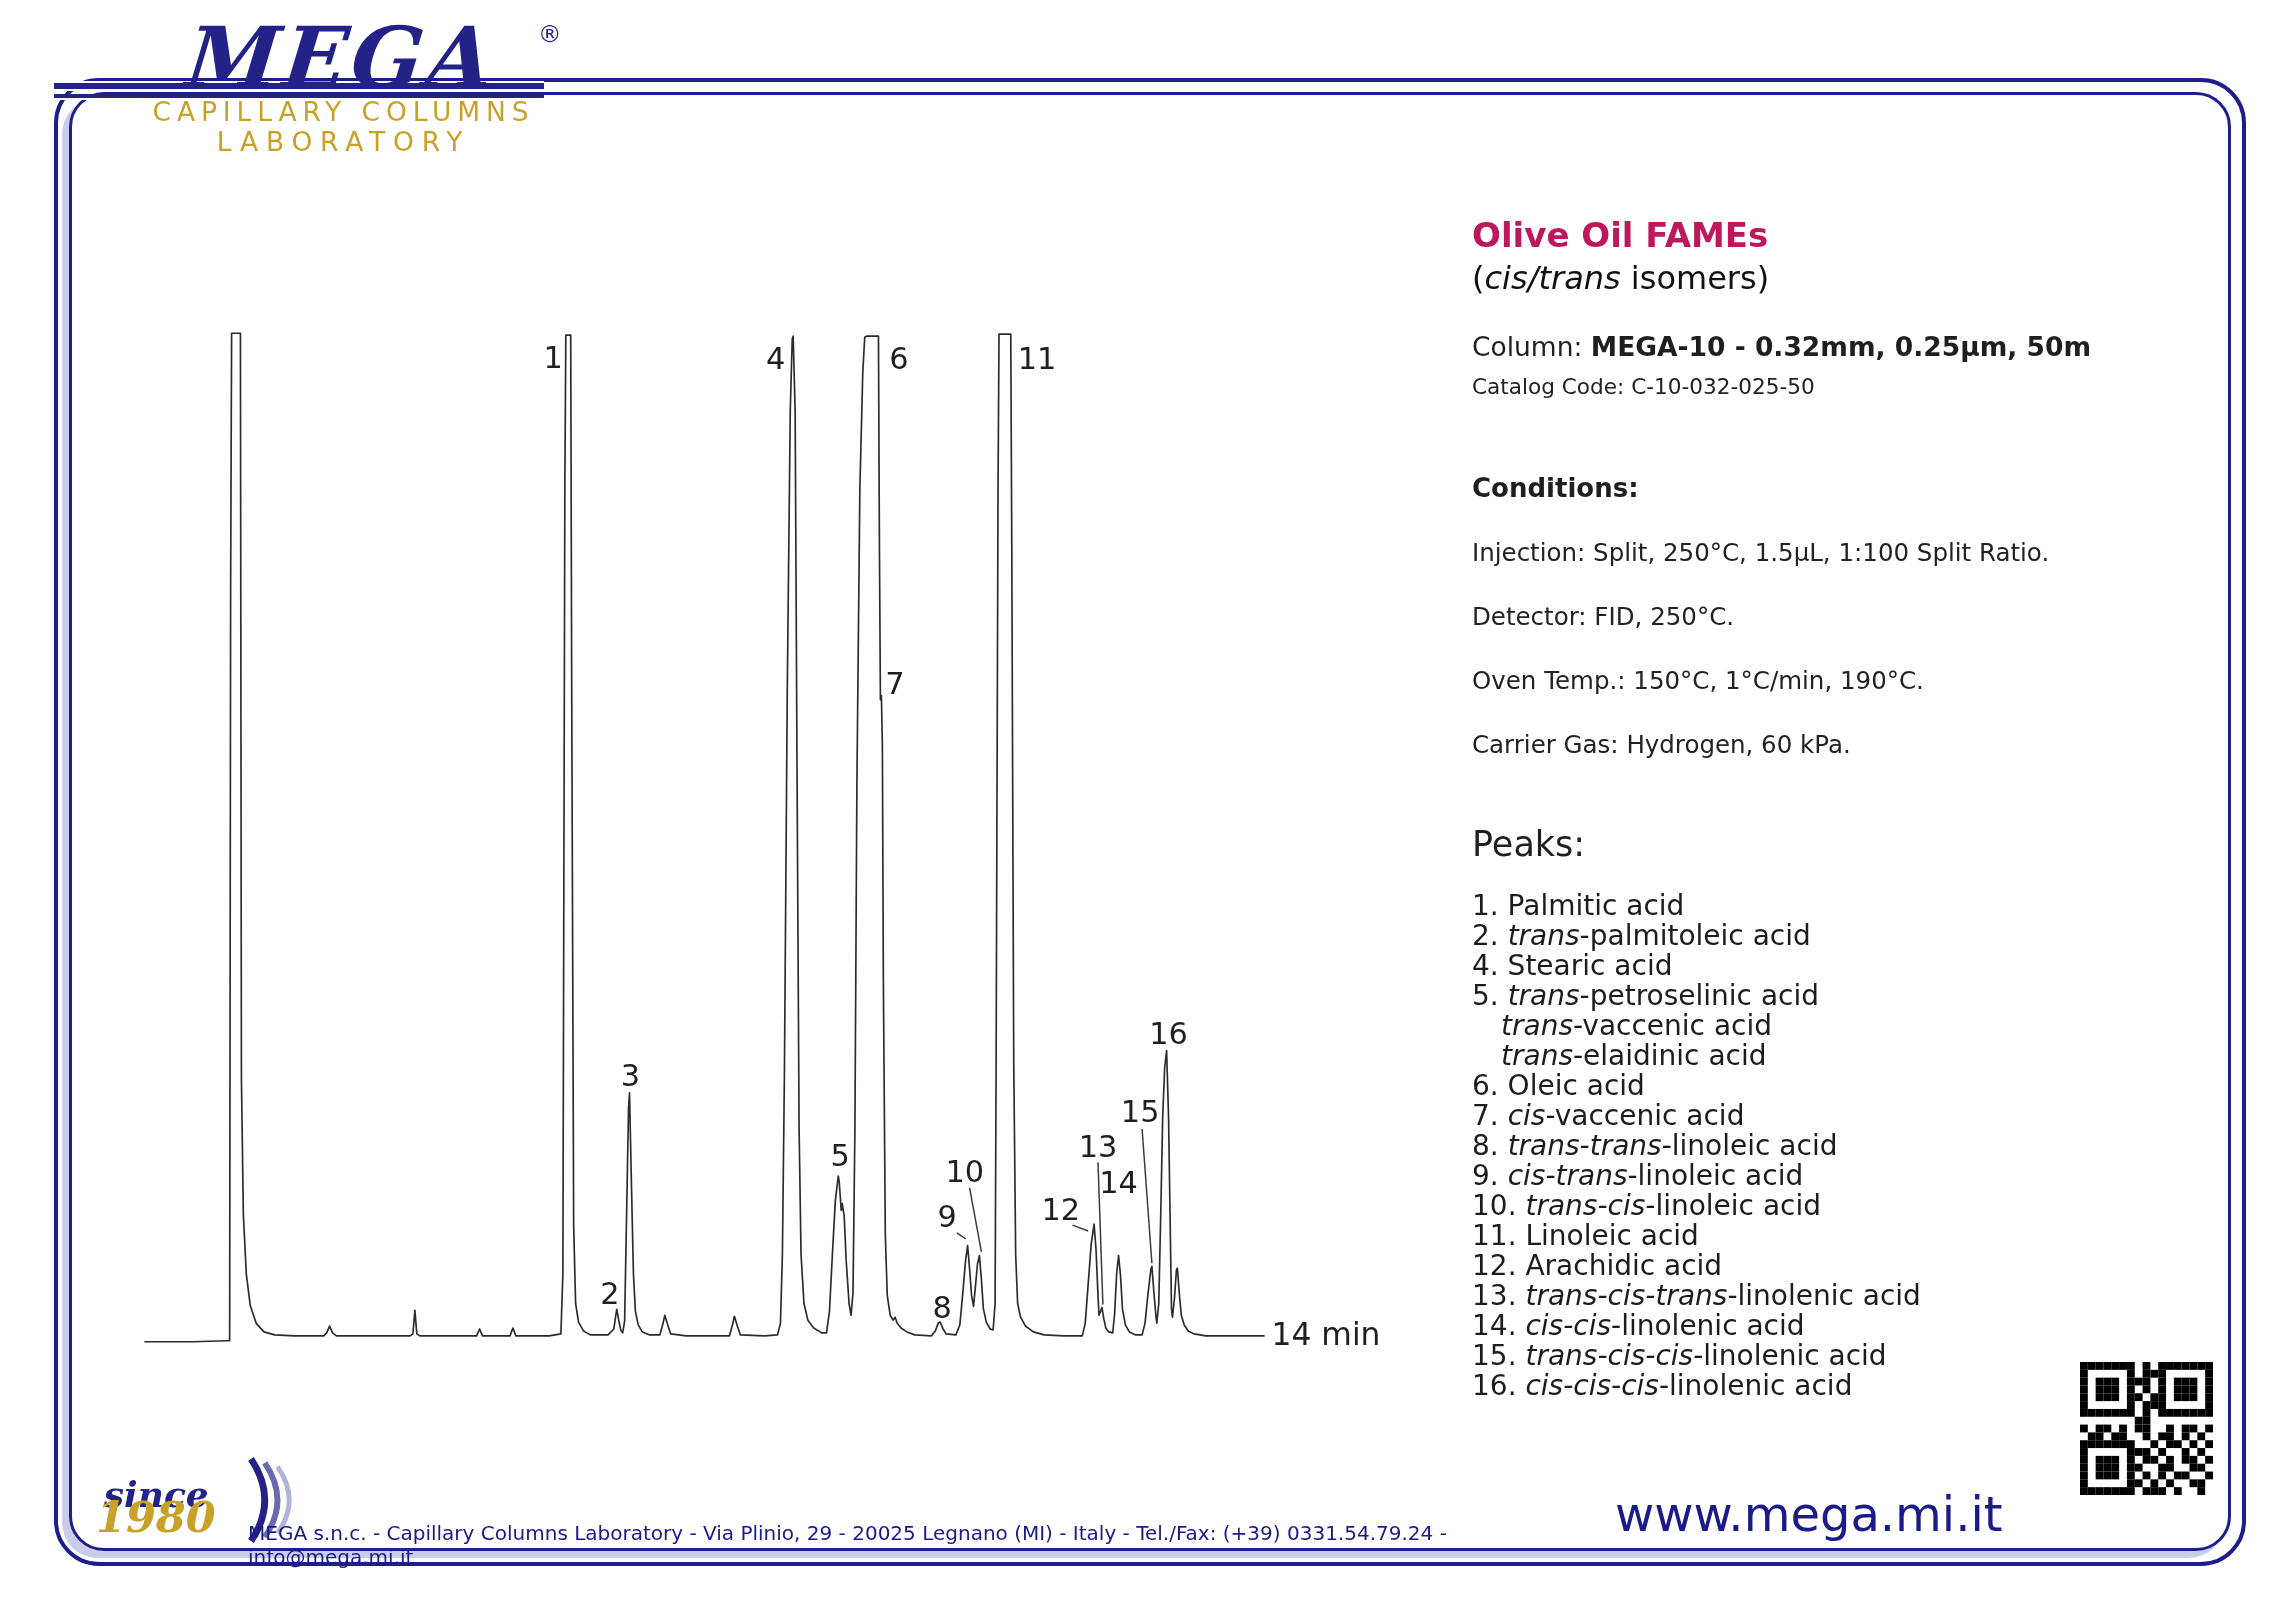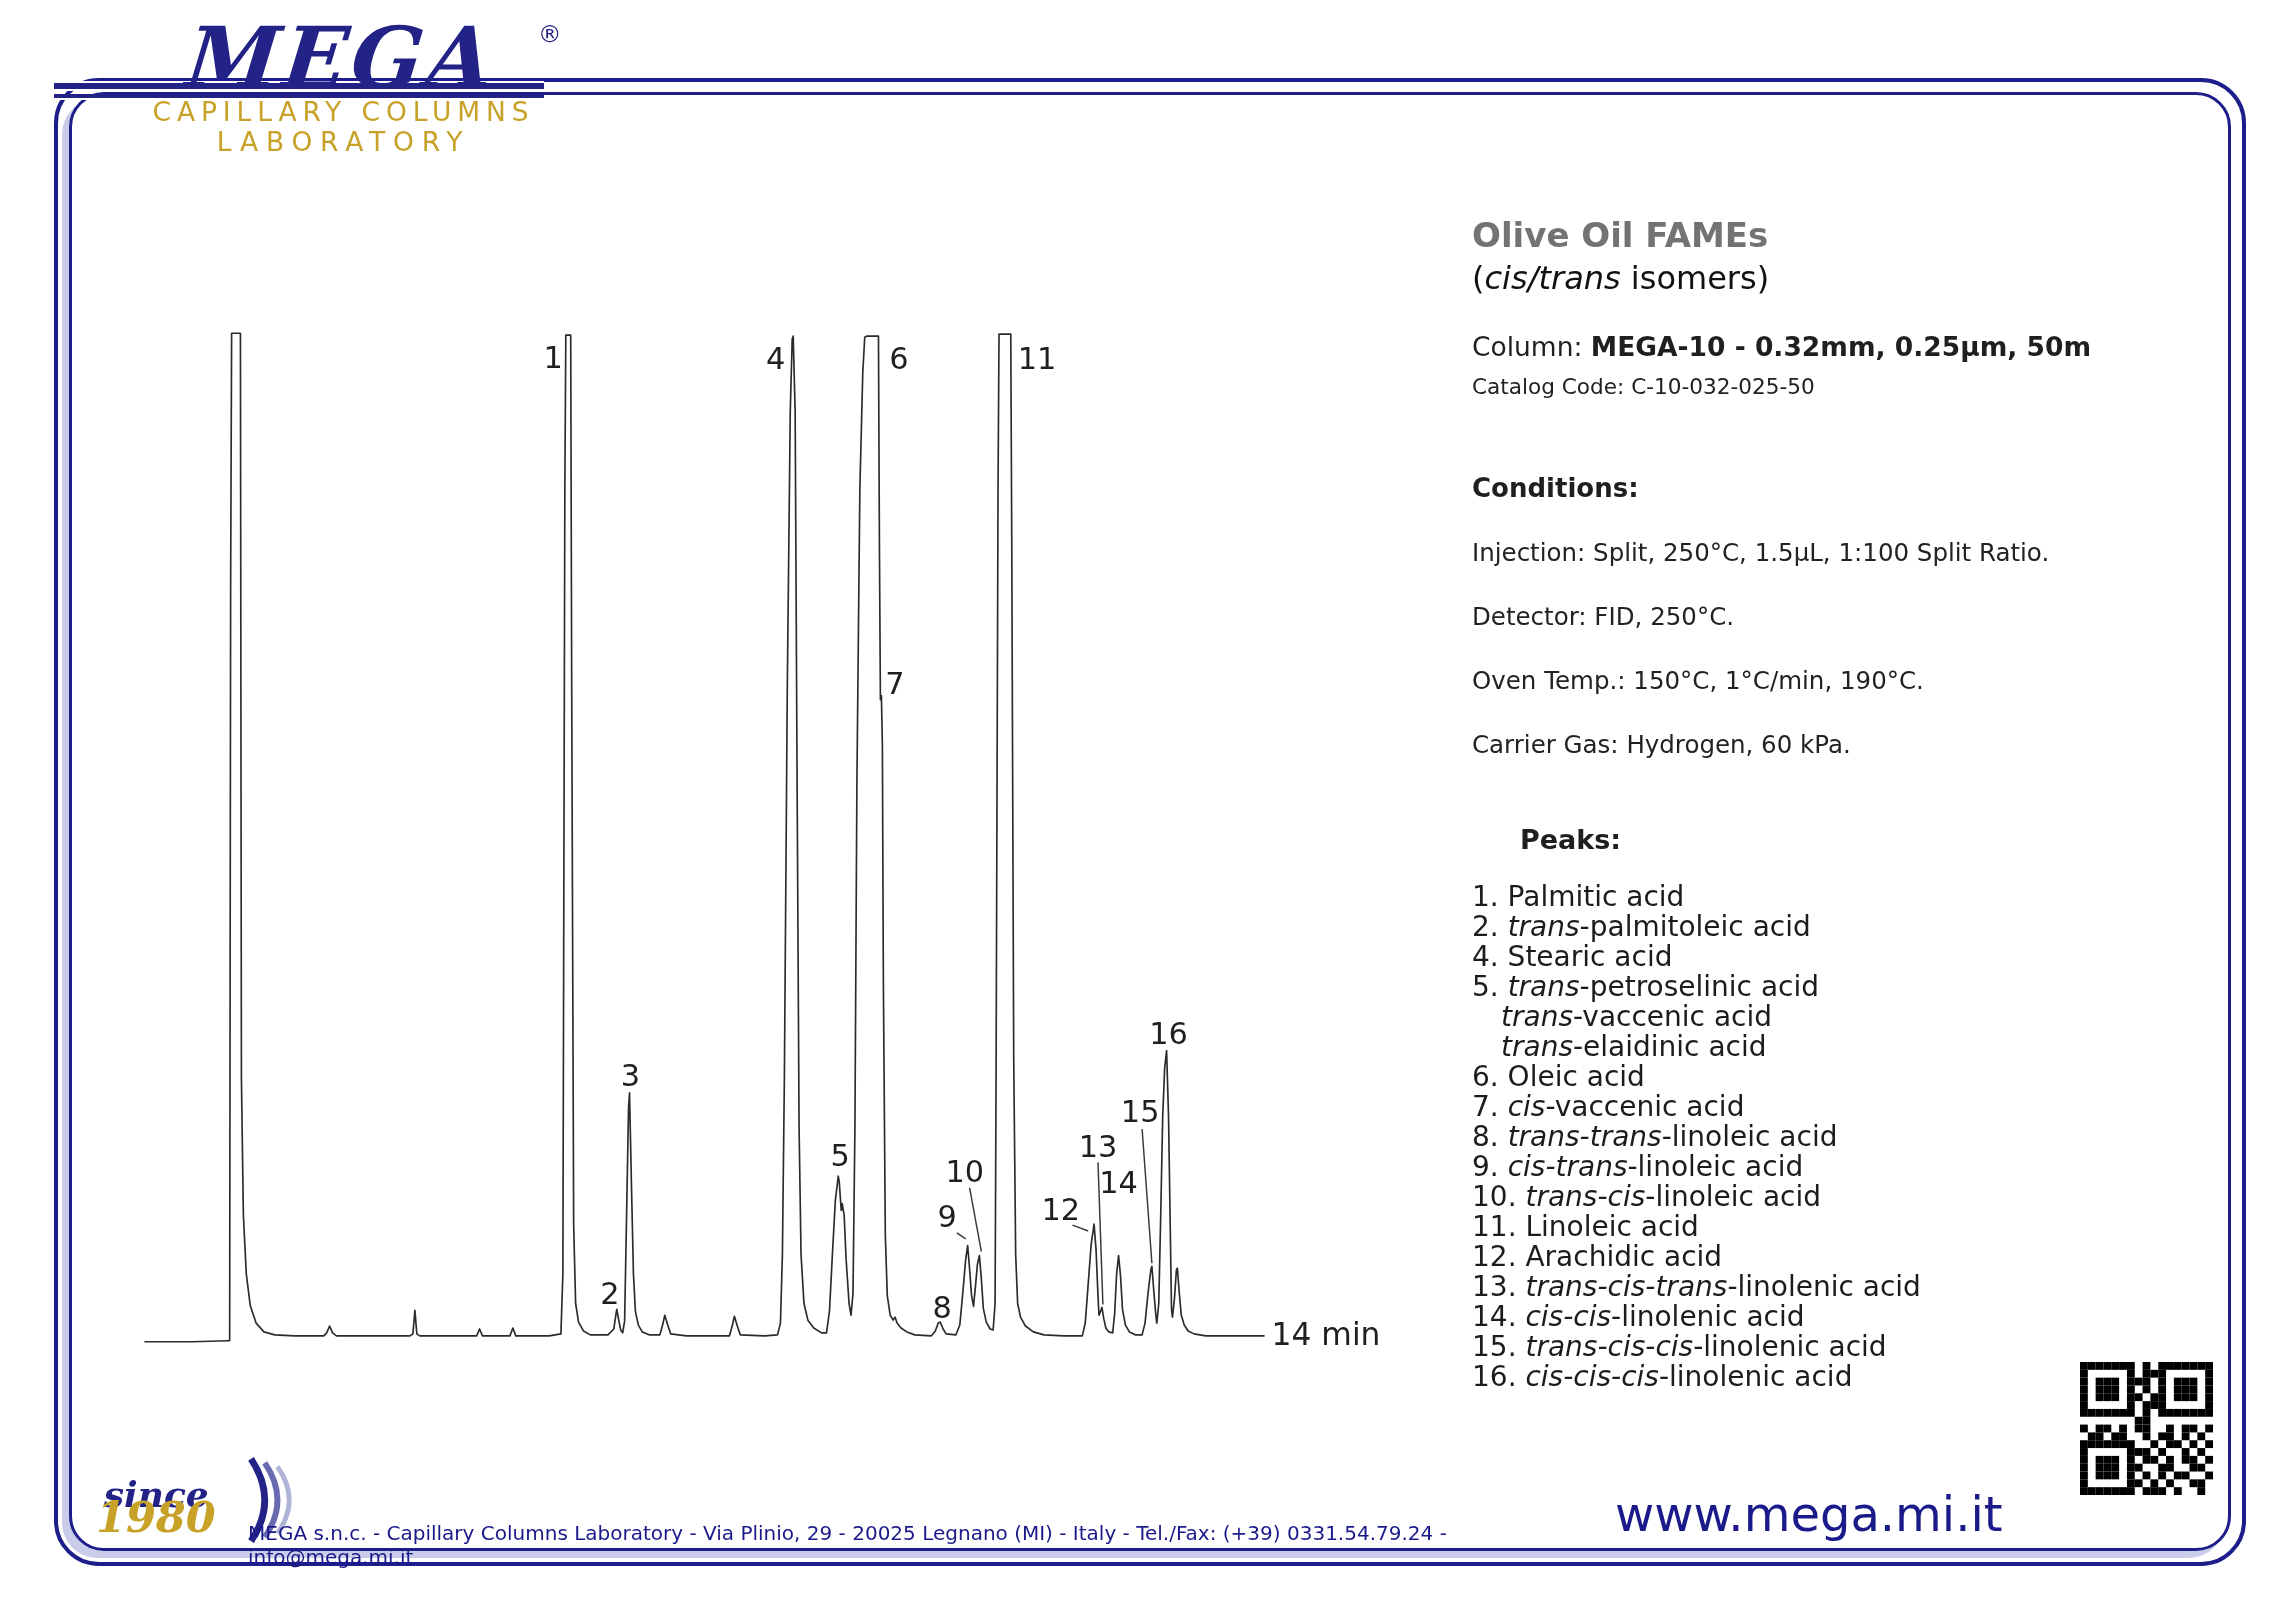--- a/index.html
+++ b/index.html
@@ -20,28 +20,28 @@
   .logo-line-a{position:absolute;left:-64px;top:71px;width:490px;height:5.9px;background:#232387;
                border-top:2px solid #fff;border-bottom:2px solid #fff;}
   .logo-line-b{position:absolute;left:-64px;top:84px;width:490px;height:3.9px;background:#232387;
                border-bottom:2px solid #fff;}
   .logo-cap1{position:absolute;left:0px;top:86px;width:451px;text-align:center;
              color:#c8a228;font-size:26.5px;letter-spacing:5.9px;white-space:nowrap;}
   .logo-cap2{position:absolute;left:0px;top:116px;width:451px;text-align:center;
              color:#c8a228;font-size:26.5px;letter-spacing:7.8px;white-space:nowrap;}
   
   .panel{position:absolute;left:1472px;top:214px;width:794px;z-index:4;}
-  .title{font-size:34px;font-weight:bold;color:#737373;line-height:43px;}
+  .title{font-size:34px;font-weight:bold;color:#be185d;line-height:43px;}
   .subtitle{font-size:32px;color:#111;line-height:43px;}
   .column-line{margin-top:31px;font-size:26.5px;}
   .column-line b{font-weight:bold;}
   .catalog{margin-top:11.8px;font-size:21.6px;color:#222;}
   .cond-header{margin-top:74px;font-size:26px;font-weight:bold;}
   .cond-line{margin-top:35px;font-size:24.5px;color:#222;}
-  .peaks-header{margin-top:65px;font-size:27px;font-weight:bold;margin-left:48px;}
+  .peaks-header{margin-top:65px;font-size:35px;font-weight:normal;}
   .peaks-list{margin-top:27.4px;font-size:28px;line-height:30px;color:#1c1c1c;}
   .peak-item{white-space:nowrap;}
   .peak-item.indent{padding-left:29px;}
   
   #chrom-svg{position:absolute;left:0;top:0;z-index:1;}
   
   .since{position:absolute;left:96px;top:1457px;width:186px;height:88px;z-index:5;
          font-family:"DejaVu Serif","Liberation Serif",serif;font-style:italic;font-weight:bold;}
   .since-word{position:absolute;left:7.8px;top:16px;font-size:36px;color:#232387;}
   .since-year{position:absolute;left:0px;top:35px;font-size:43px;color:#c8a228;}

